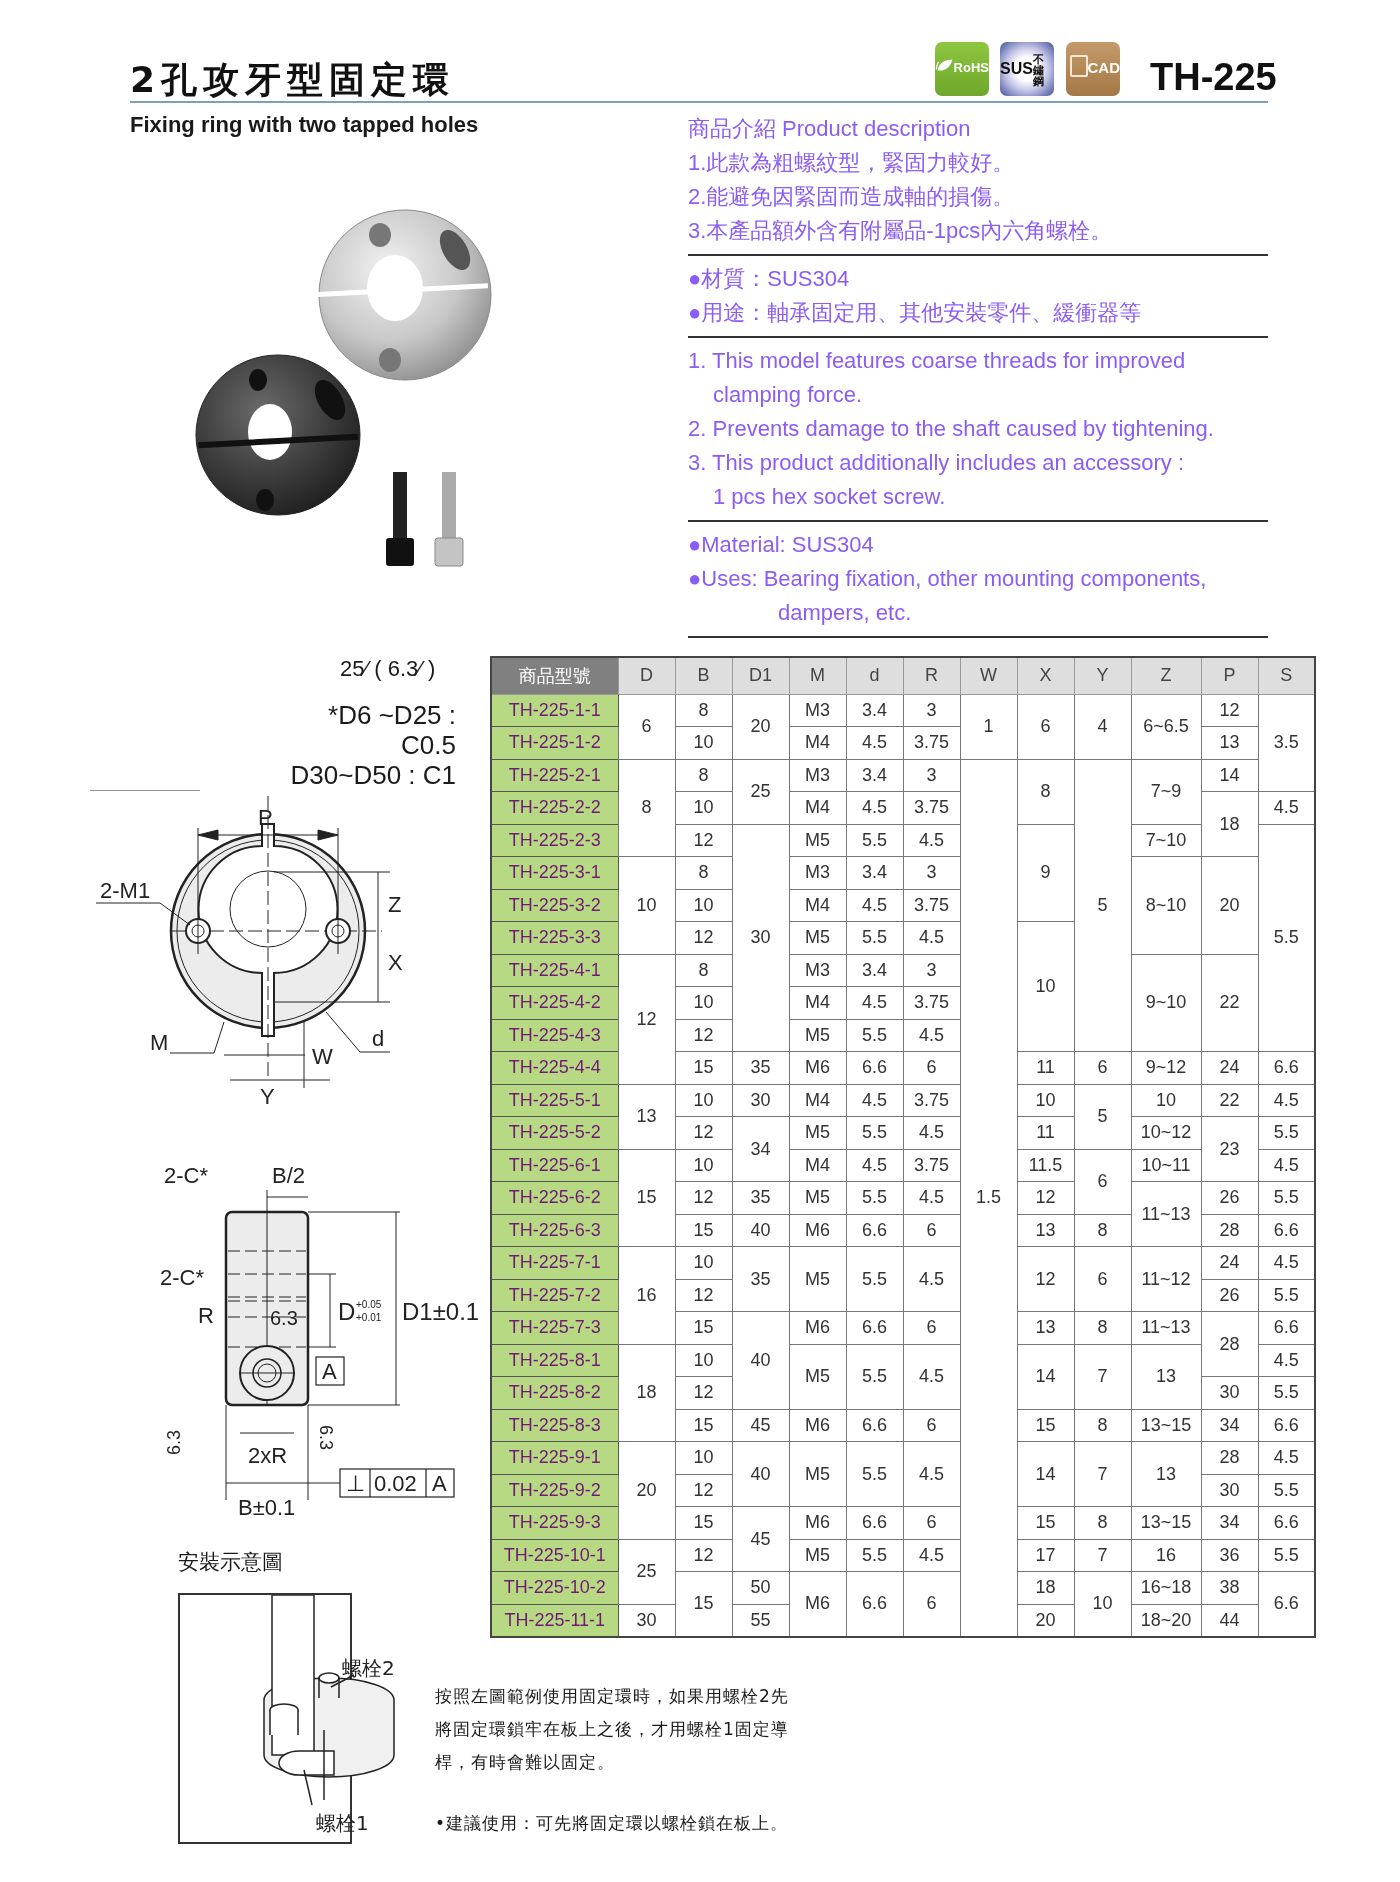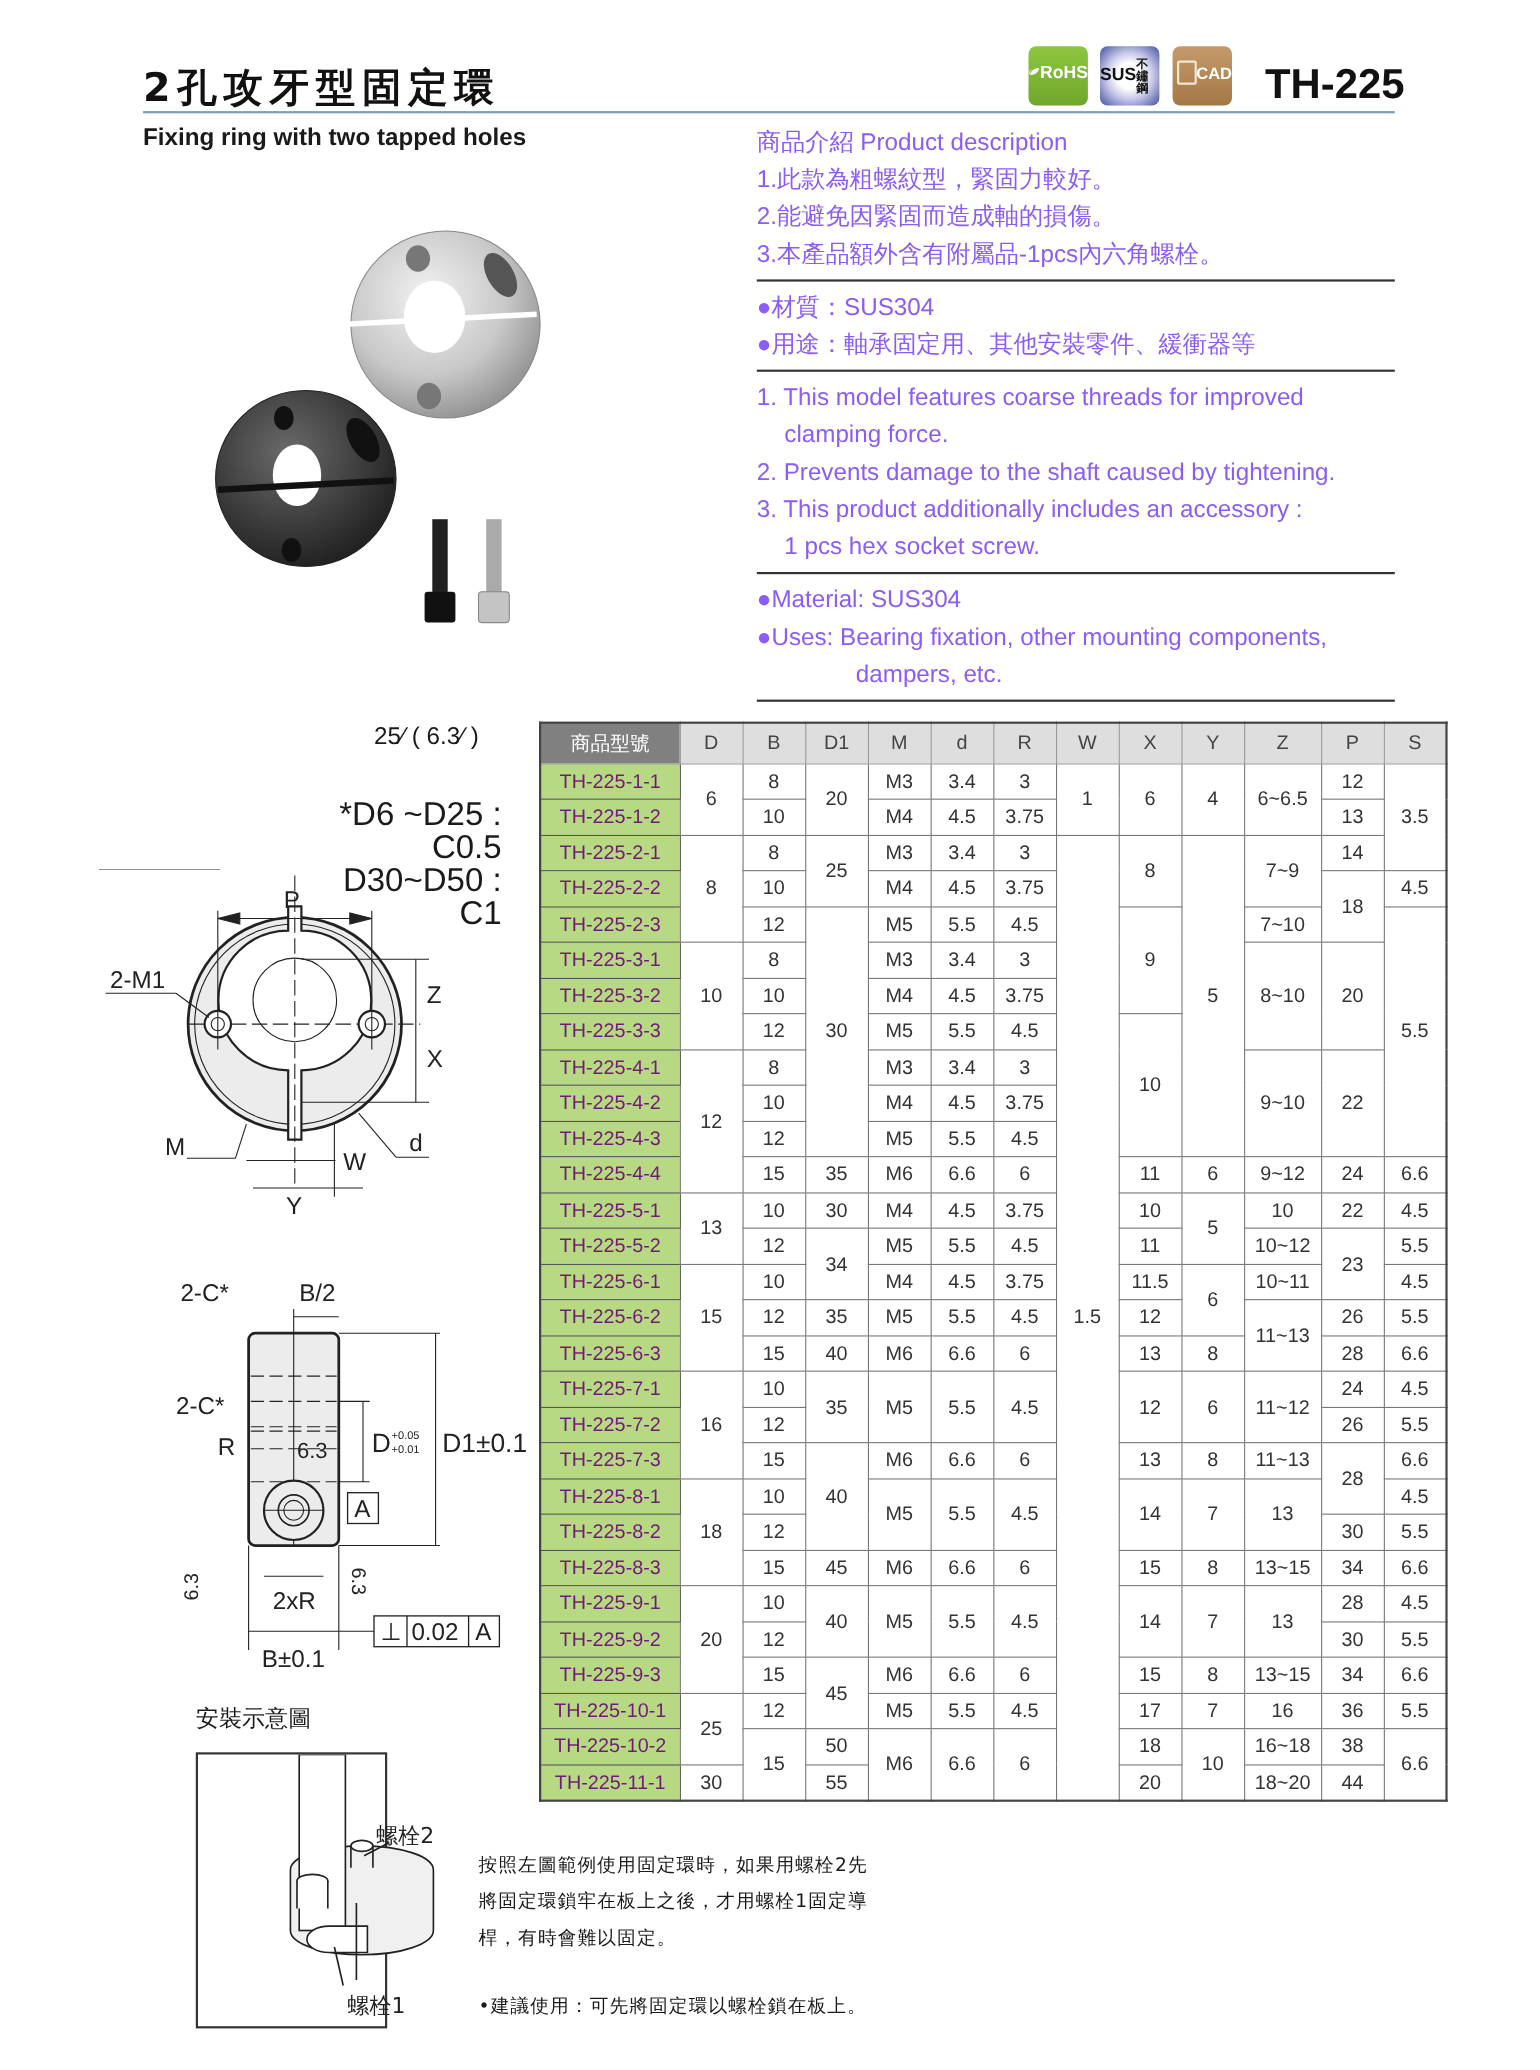--- a/index.html
+++ b/index.html
@@ -9,41 +9,41 @@
 
   
   .title-cn { left: 130px; top: 56px; font-size: 36px; font-weight: bold; letter-spacing: 6px; color: #111; }
   .title-rule { left: 130px; top: 101px; width: 1138px; height: 2px; background: #7f9dbd; }
   .model { left: 1150px; top: 56px; font-family: "Liberation Sans", sans-serif; font-weight: bold; font-size: 38px; color: #111; }
   .badge { top: 42px; width: 54px; height: 54px; border-radius: 7px; display: flex; flex-direction: row; align-items: center; justify-content: flex-end; color: #fff; font-family: "Liberation Sans", sans-serif; font-weight: bold; padding-bottom: 4px; }
   .badge-rohs { left: 935px; background: linear-gradient(#8dc63f, #6ea72b); }
   .badge-sus { left: 1000px; background: radial-gradient(circle, #ffffff 30%, #c9c9ea 55%, #3f4f9a 100%); color: #111; justify-content: center; padding: 0; line-height: 1; }
   .badge-cad { left: 1066px; background: linear-gradient(#c59a6a, #a47845); }
   .badge .leaf { width: 30px; height: 22px; margin-bottom: 4px; }
-  .badge-rohs .lbl { font-size: 16px; }
+  .badge-rohs .lbl { font-size: 13px; }
   .badge-sus .lbl1 { font-size: 16px; font-weight: bold; }
   .badge-sus .lbl2 { font-size: 11px; font-weight: bold; margin-top: 2px; }
   .badge-cad .doc { width: 18px; height: 22px; border: 2px solid #f3e6d4; border-radius: 2px; margin-bottom: 3px; position: relative; }
   .badge-cad .lbl { font-size: 15px; }
 
   .subtitle-en { left: 130px; top: 112px; font-size: 22px; font-weight: bold; color: #1a1a1a; font-family: "Liberation Sans", sans-serif; }
 
   
   .desc { left: 688px; top: 112px; width: 640px; font-size: 22px; color: #8b5cf6; font-family: "Liberation Sans", "DejaVu Sans", sans-serif; }
   .desc .line { height: 34px; line-height: 34px; white-space: nowrap; }
   .desc .hr { height: 2px; background: #333; margin: 6px 0 6px 0; width: 580px; }
   .desc .indent { padding-left: 25px; }
   .desc .indent2 { padding-left: 90px; }
 
   
   .photo { left: 180px; top: 200px; width: 400px; height: 380px; }
 
   
   .rough { left: 340px; top: 656px; font-size: 22px; font-family: "Liberation Sans", sans-serif; }
-  .chamfer { left: 268px; top: 700px; font-size: 30px; line-height: 30px; font-family: "Liberation Sans", sans-serif; text-align: right; width: 188px; margin-top: 26px; }
+  .chamfer { left: 268px; top: 700px; font-size: 26px; line-height: 30px; font-family: "Liberation Sans", sans-serif; text-align: right; width: 188px; }
 
   .drawing1 { left: 90px; top: 790px; width: 400px; height: 320px; }
   .drawing2 { left: 140px; top: 1155px; width: 350px; height: 370px; }
 
   .install-title { left: 178px; top: 1548px; font-size: 21px; }
   .install-box { left: 178px; top: 1593px; width: 174px; height: 251px; border: 2px solid #333; padding-left: 44px; }
 
   .note { left: 435px; top: 1680px; width: 420px; font-size: 17px; line-height: 33px; letter-spacing: 1px; }
   .note2 { left: 435px; top: 1812px; font-size: 17px; letter-spacing: 1px; }
 

